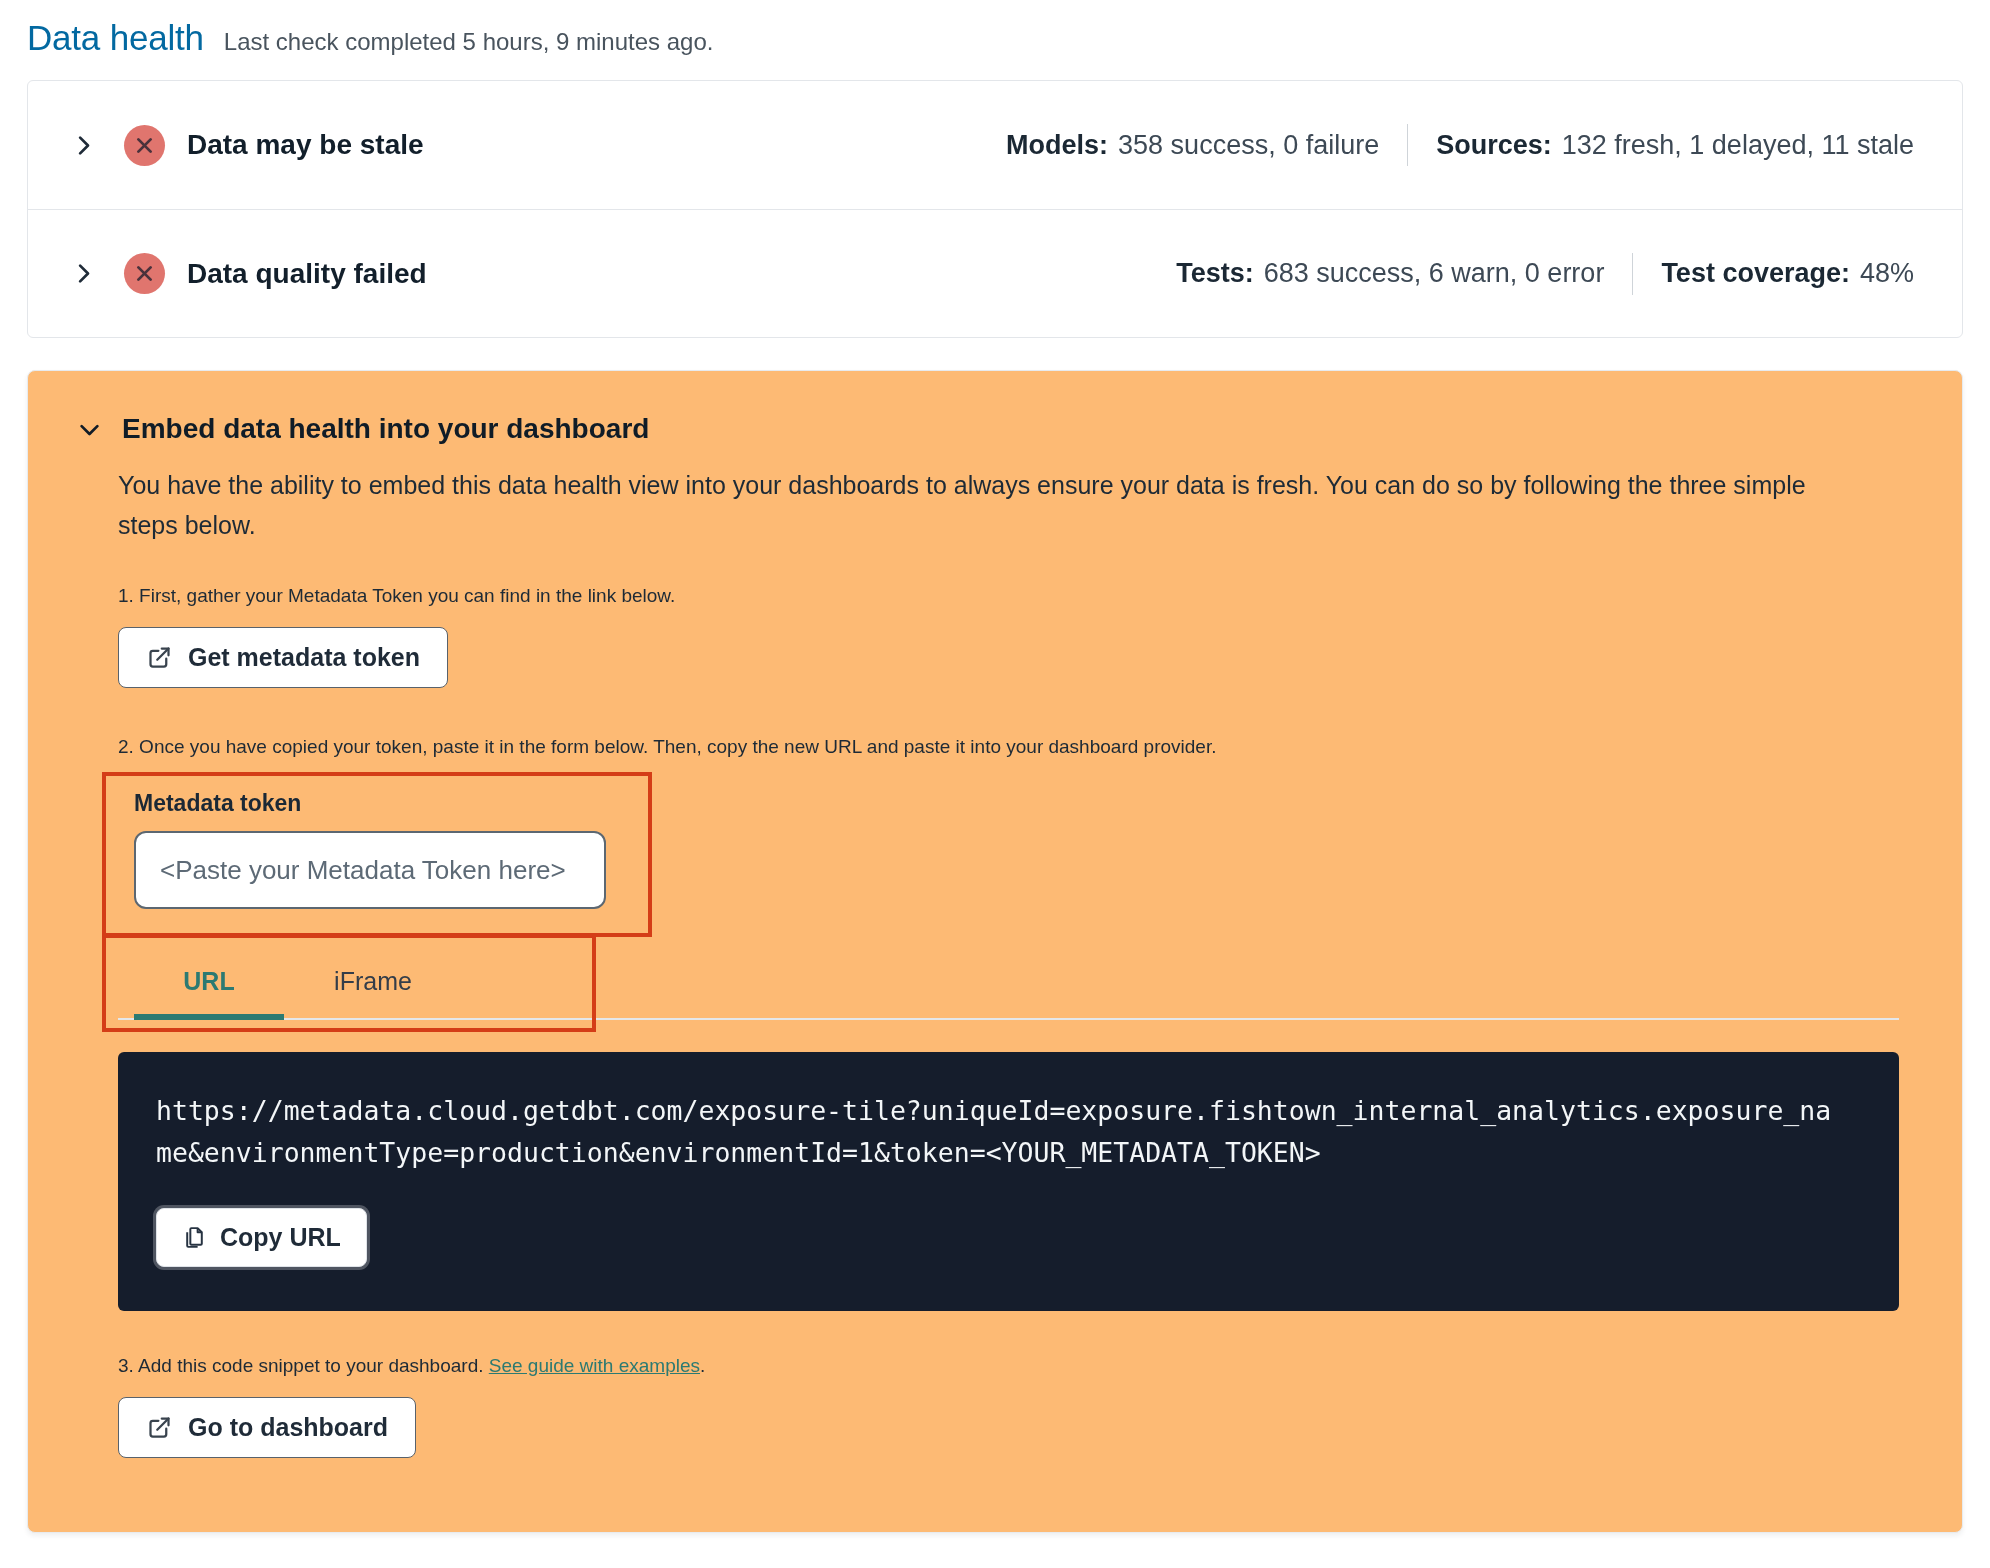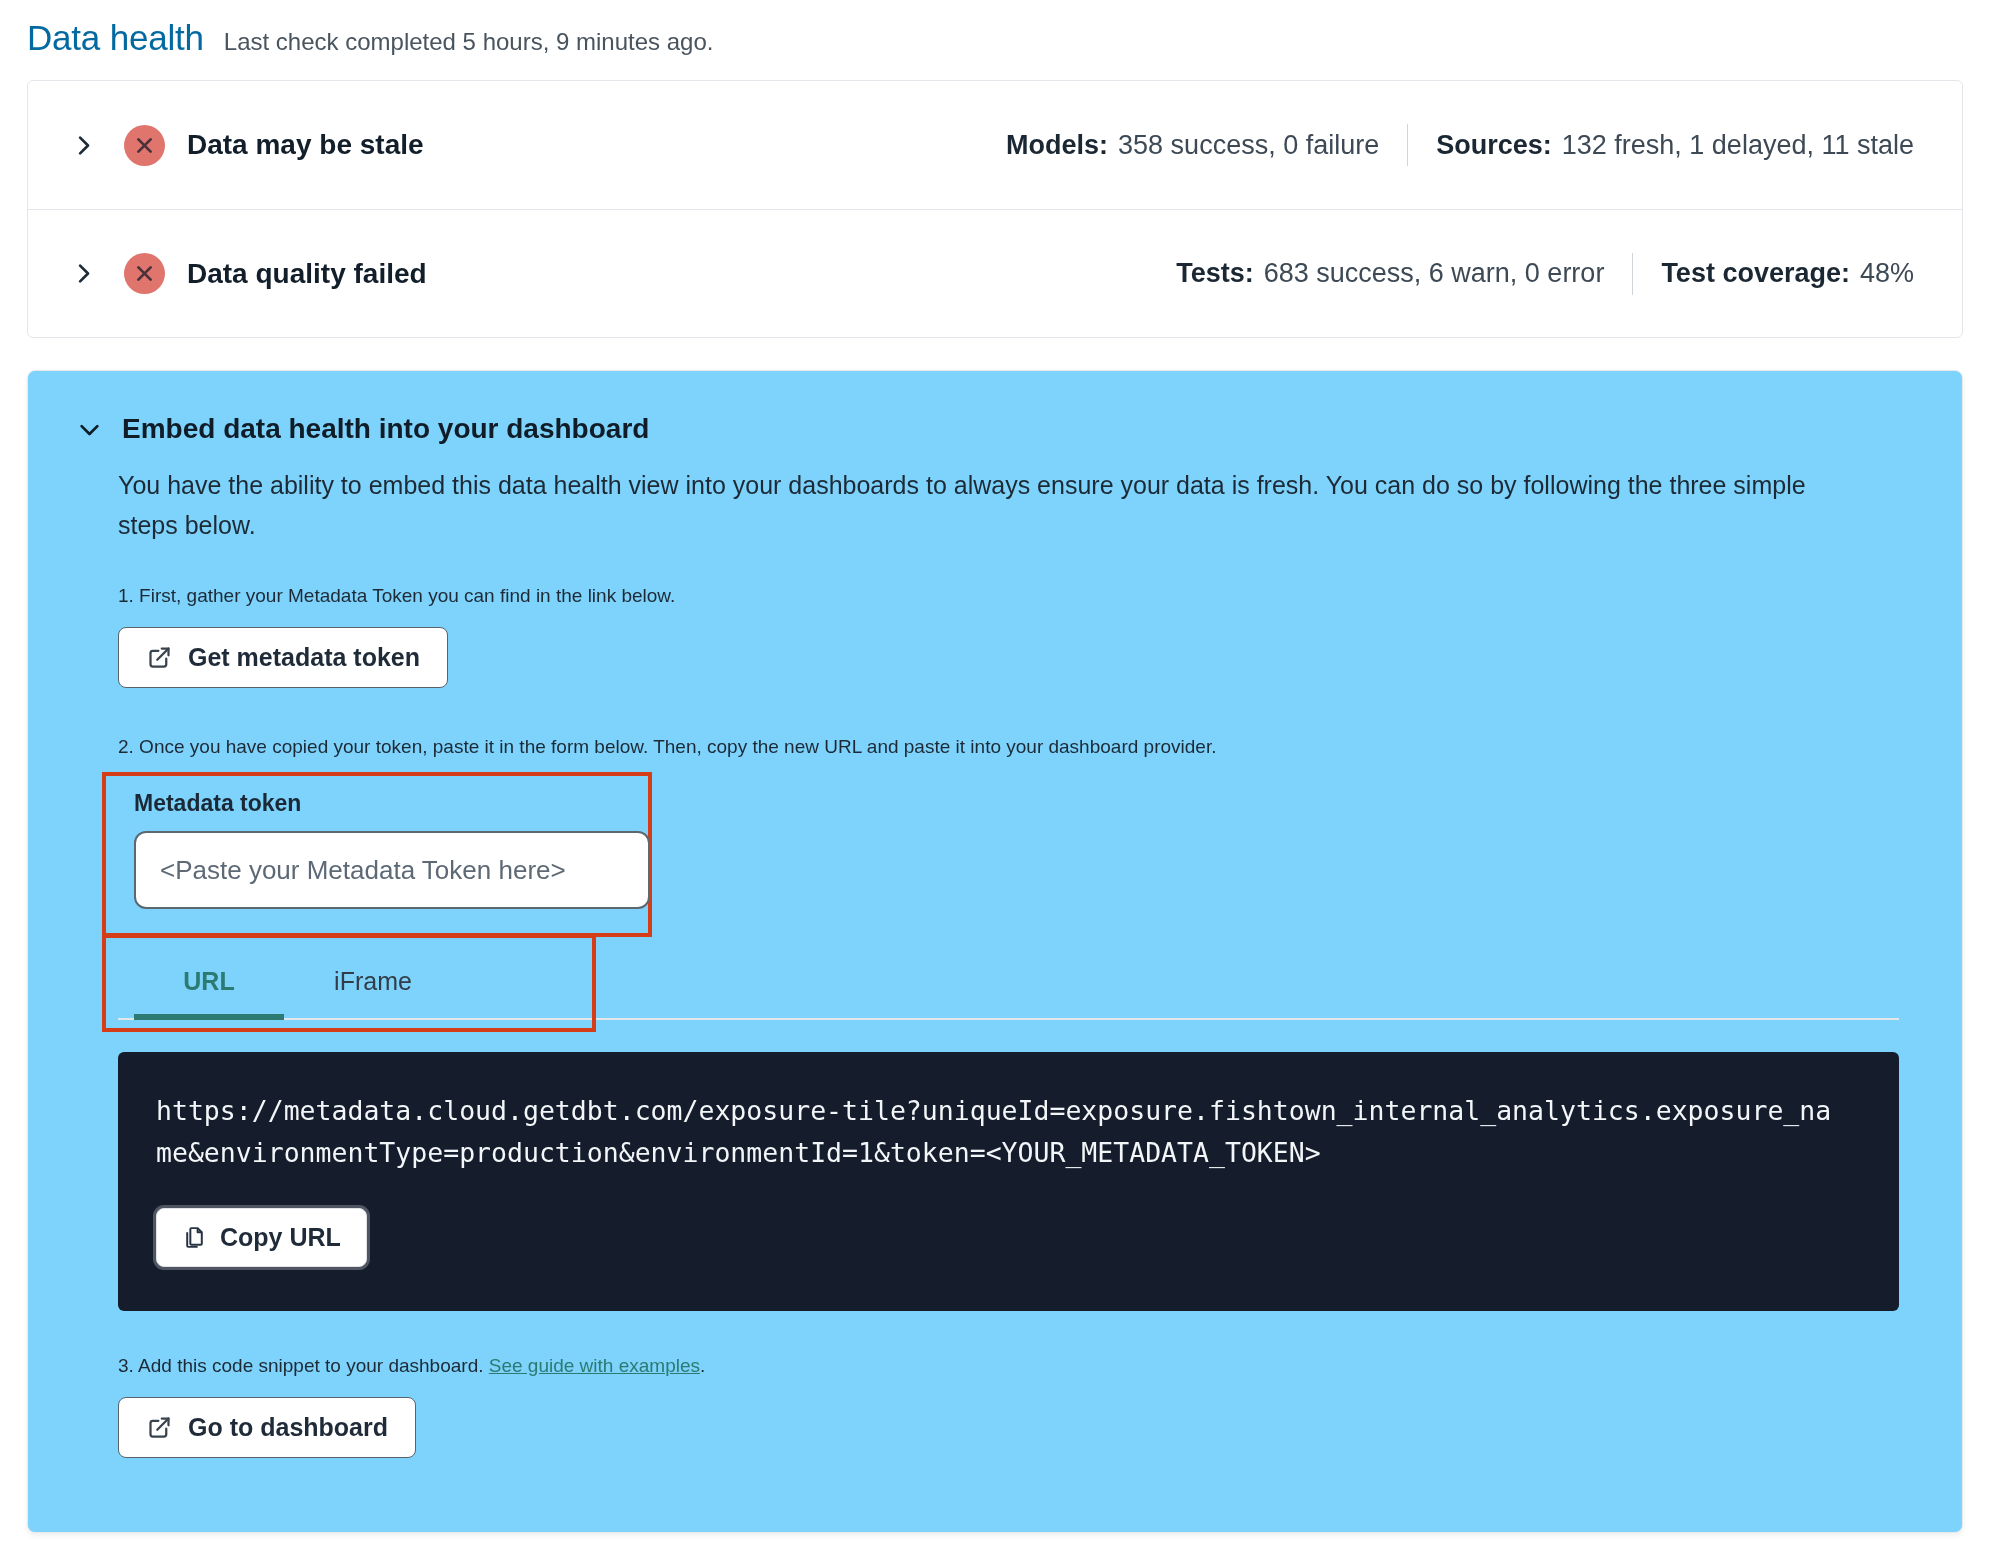--- a/index.html
+++ b/index.html
@@ -20,41 +20,41 @@
   .err-badge { width:41px; height:41px; border-radius:50%; background:#e0756e; margin-left:26px;
     display:flex; align-items:center; justify-content:center; flex:0 0 auto; }
   .status-label { margin-left:22px; font-size:28px; font-weight:700; color:#121f2b; }
   .spacer { flex:1; }
   .stats { display:flex; align-items:center; font-size:27px; color:#3d4955; }
   .stat { display:flex; align-items:baseline; gap:10px; white-space:nowrap; }
   .stat b { font-weight:700; color:#1b2834; }
   .stat-divider { width:1px; height:42px; background:#cfd4d9; margin:0 28px; }
 
   
-  .embed-card { margin:32px 27px 0; height:1163px; background:#7dd3fc; border:1px solid #e8ebee;
+  .embed-card { margin:32px 27px 0; height:1163px; background:#fdba74; border:1px solid #e8ebee;
     border-radius:8px; box-shadow:0 3px 5px rgba(27,42,54,0.07); padding:42px 60px 0 46px; }
   .embed-head { display:flex; align-items:center; gap:18px; }
   .embed-title { font-size:28px; font-weight:700; color:#101c27; }
   .embed-body { margin-left:44px; }
   .embed-desc { margin-top:20px; font-size:25px; line-height:1.6; color:#1d2a36; max-width:1720px; }
   .step-text { font-size:19px; color:#1d2a36; }
   .step-1 { margin-top:40px; }
   .step-2 { margin-top:48px; }
   .step-3 { margin-top:44px; }
 
   .btn-outline { margin-top:20px; display:inline-flex; align-items:center; gap:15px; height:61px;
     padding:0 27px; background:#fff; border:1px solid #59626b; border-radius:8px; cursor:pointer;
     font-family:inherit; font-size:25px; font-weight:700; color:#1f2b38; }
   .btn-outline .ico { display:flex; color:#39434e; }
 
   
   .annot { border:4px solid #d43d17; }
   .annot-token { margin:14px 0 0 -16px; width:550px; padding:14px 16px 24px 28px; }
   .field-label { font-size:23px; font-weight:700; color:#1b2835; }
-  .token-input { margin-top:14px; display:block; width:516px; height:78px; background:#fff;
+  .token-input { margin-top:14px; display:block; width:472px; height:78px; background:#fff;
     border:2px solid #5c6771; border-radius:12px; padding:0 24px; font-family:inherit;
     font-size:26px; color:#3d4955; }
   .token-input::placeholder { color:#5d6a76; opacity:1; }
 
   
   .tabs-wrap { position:relative; margin-top:6px; }
   .tabs-row { display:flex; width:1781px; border-bottom:2px solid #e4e7ea; padding-left:16px; }
   .tab { width:150px; text-align:center; padding:24px 0 18px; font-size:25px; color:#333d49;
     cursor:pointer; border-bottom:6px solid transparent; margin-bottom:-2px; }
   .tab.active { color:#2c7a72; font-weight:700; border-bottom-color:#2c7a72; }

